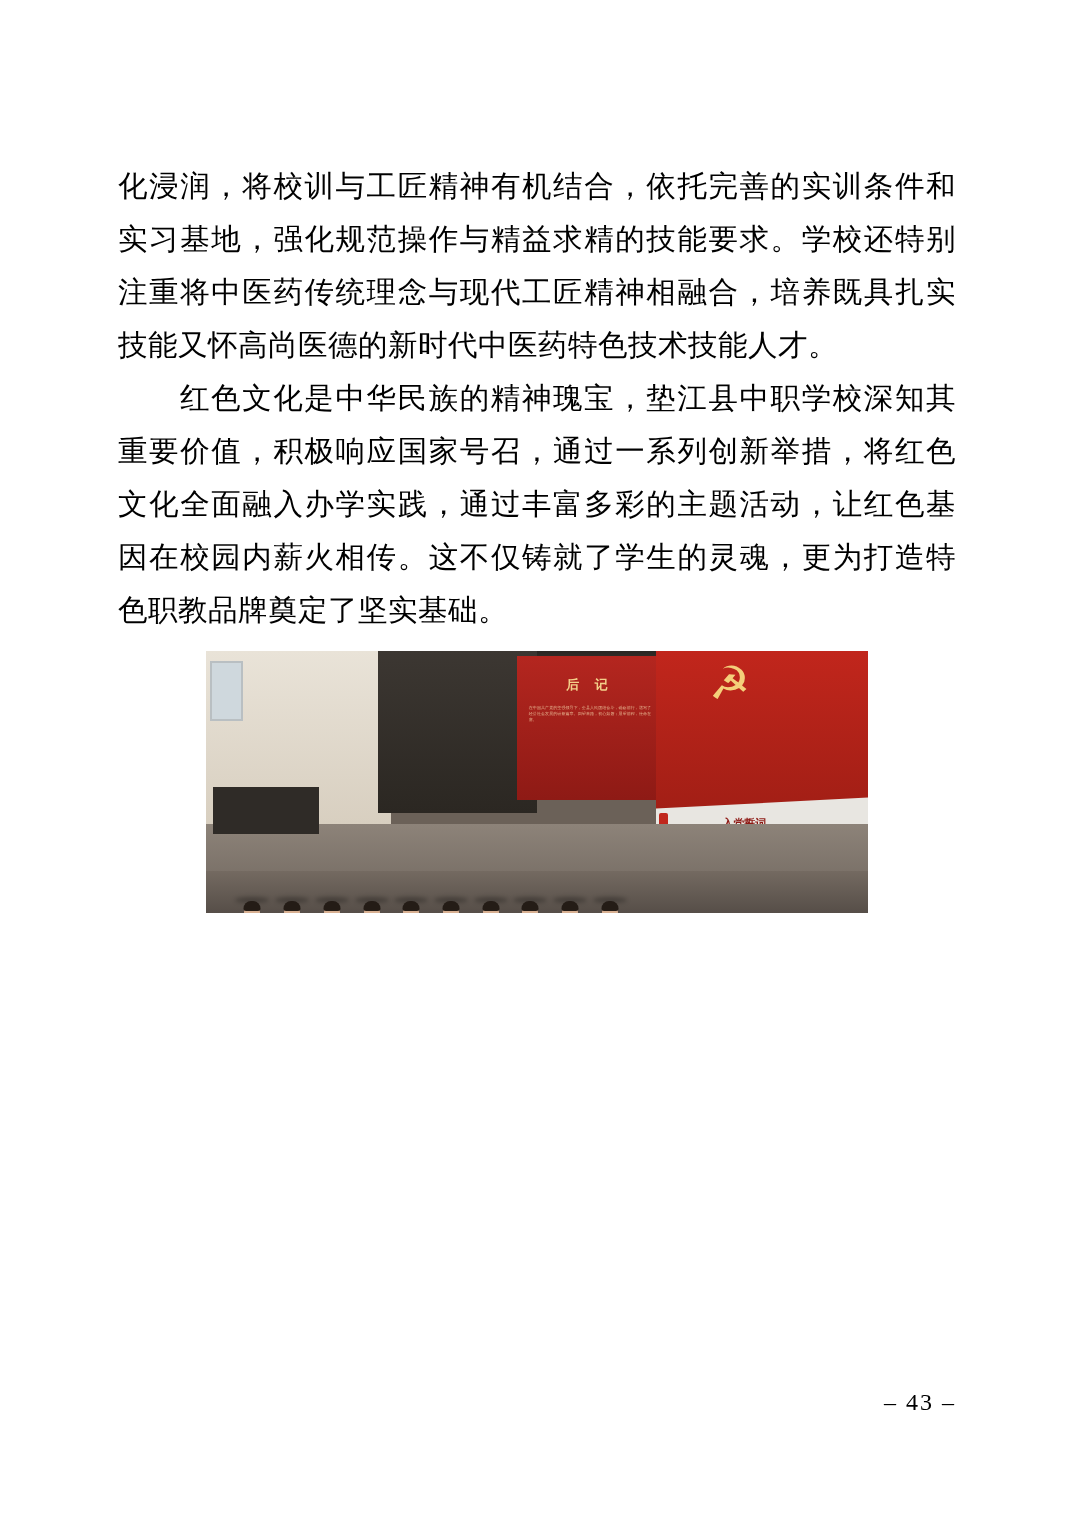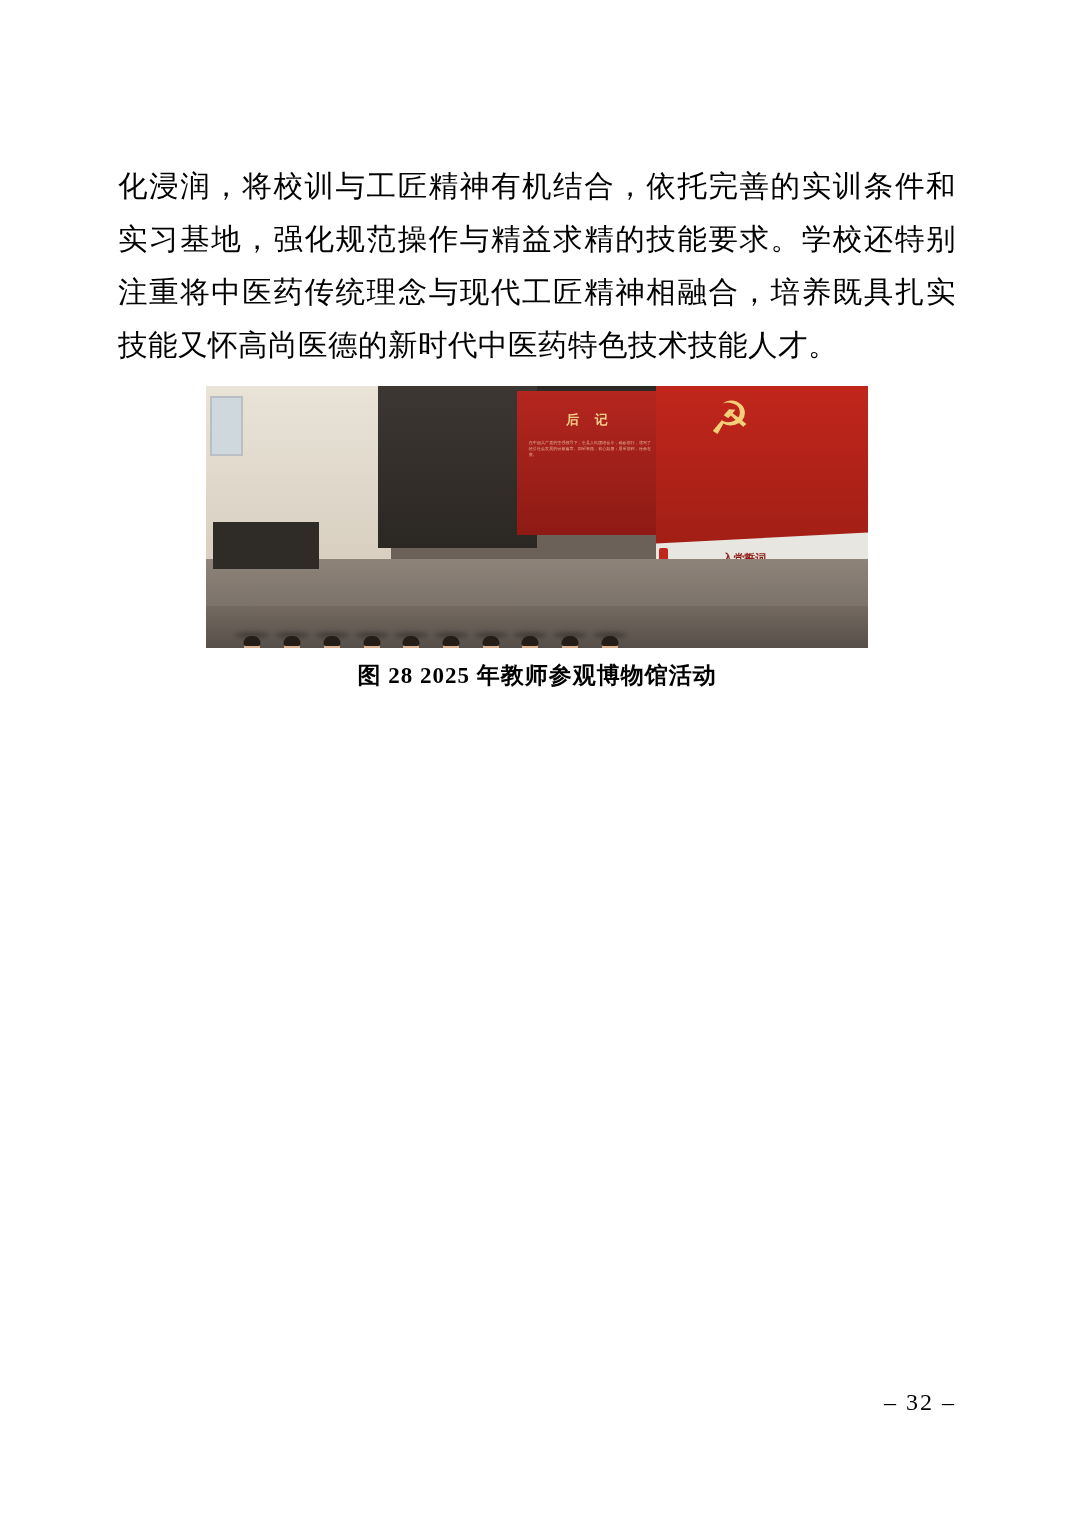--- a/index.html
+++ b/index.html
@@ -160,20 +160,21 @@
   }
 </style>
 </head>
 <body>
 
 <div class="page">
 
   <p class="body-text">化浸润，将校训与工匠精神有机结合，依托完善的实训条件和实习基地，强化规范操作与精益求精的技能要求。学校还特别注重将中医药传统理念与现代工匠精神相融合，培养既具扎实技能又怀高尚医德的新时代中医药特色技术技能人才。</p>
 
 
+  <p class="body-text para-indent">红色文化是中华民族的精神瑰宝，垫江县中职学校深知其重要价值，积极响应国家号召，通过一系列创新举措，将红色文化全面融入办学实践，通过丰富多彩的主题活动，让红色基因在校园内薪火相传。这不仅铸就了学生的灵魂，更为打造特色职教品牌奠定了坚实基础。</p>
 
 
   <div class="figure-wrap">
     <div class="photo">
       <div class="scene">
         <div class="ceiling"></div>
         <div class="wall-left">
           <div class="proj-screen"></div>
         </div>
         <div class="wall-dark"></div>
@@ -259,17 +260,16 @@
         </div>
         <div class="person" style="left:61%;">
           <div class="shadow"></div>
 
           <div class="fist" style="left:-4px;"></div>
           <div class="head"></div>
             <div class="hair"></div>
         </div>
       </div>
     </div>
-    <div class="figure-caption">图 28   2025 年教师参观博物馆活动</div>
   </div>
 
-  <div class="page-number">– 32 –</div>
+  <div class="page-number">– 43 –</div>
 </div>
 
 </body></html>

